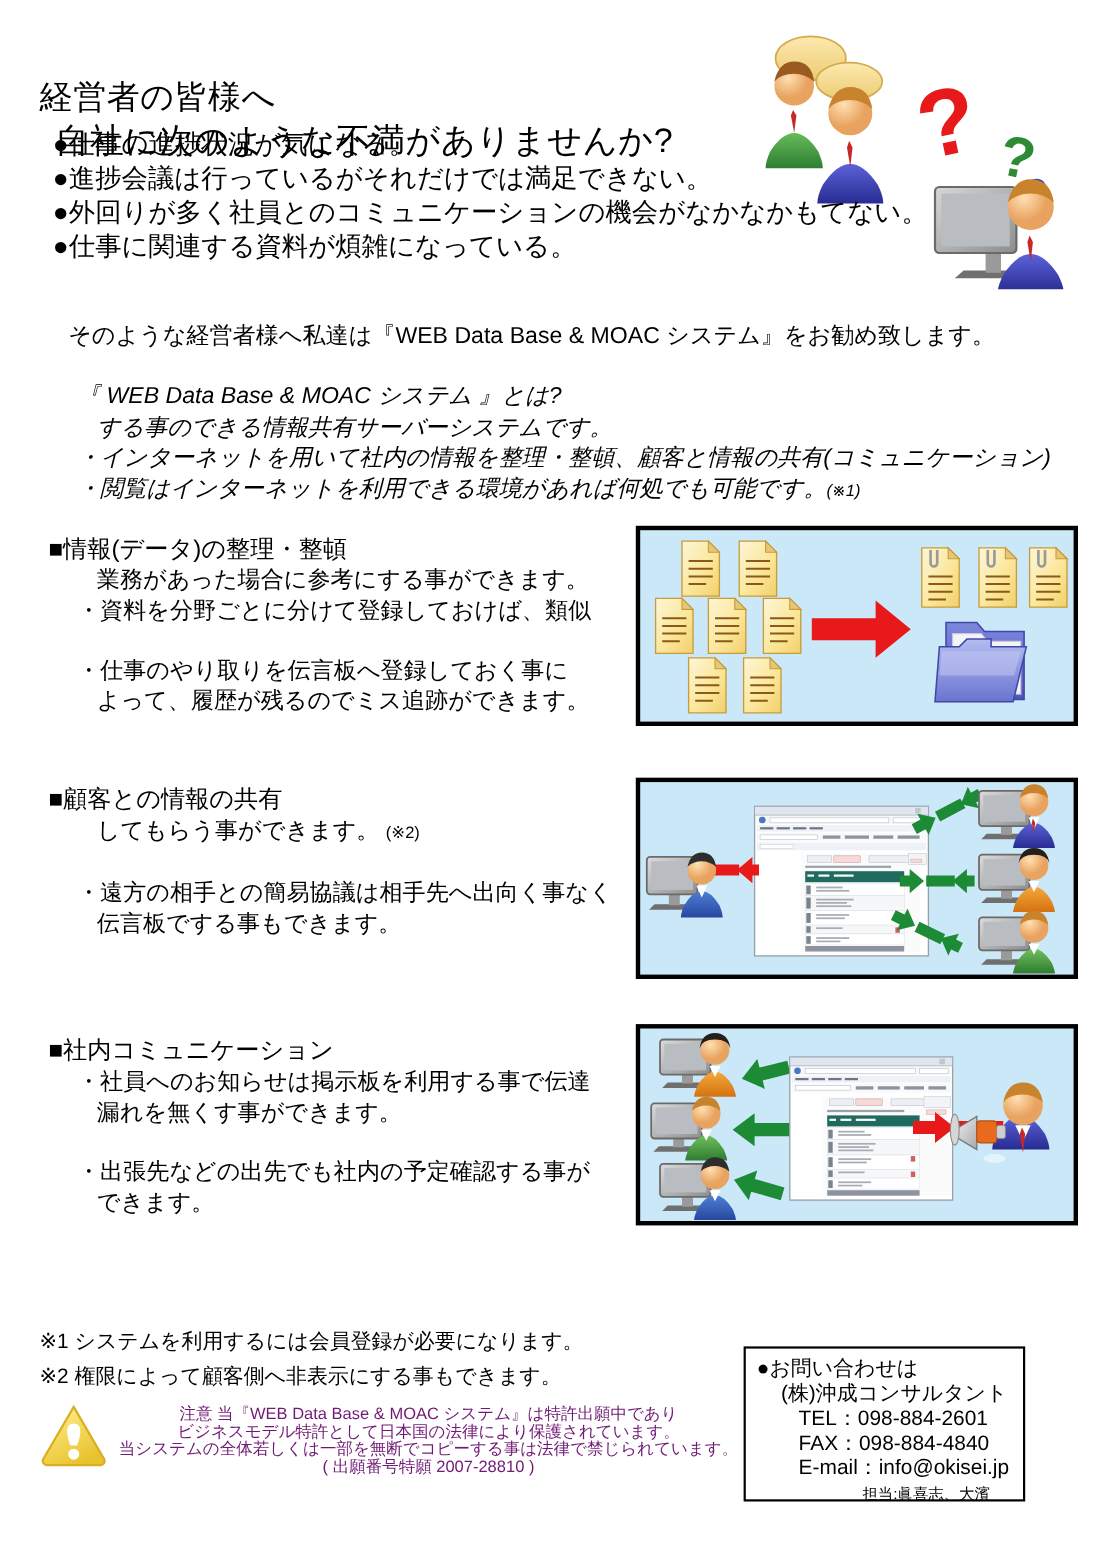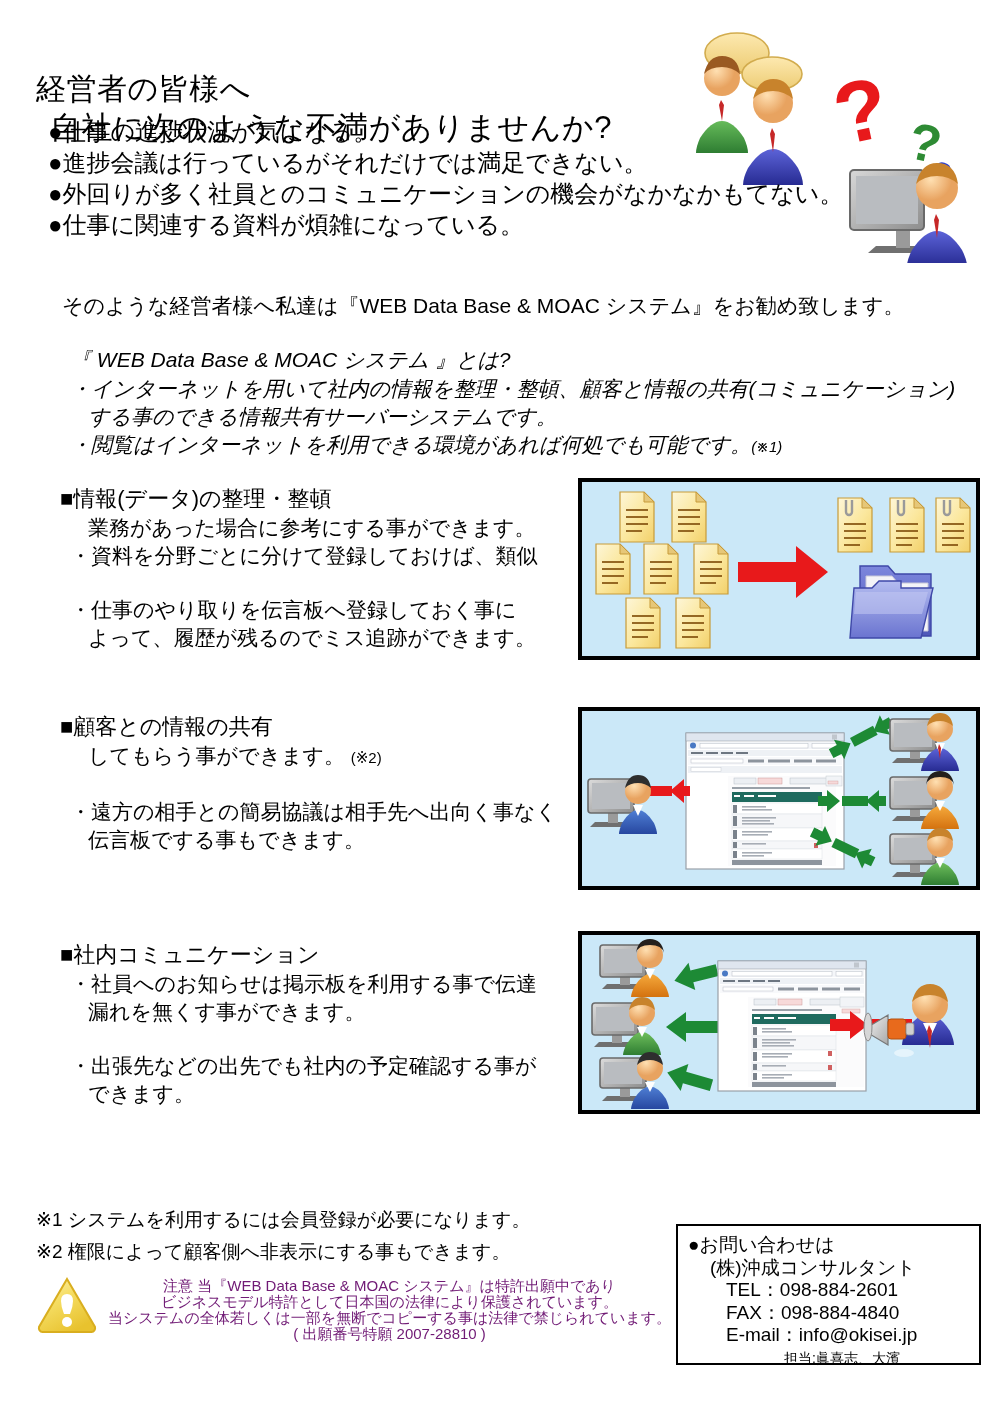--- a/index.html
+++ b/index.html
@@ -97,21 +97,20 @@
   
   .feature {
     position: absolute;
     left: 44px;
     width: 530px;
   }
   .feature-title {
     font-size: 22px;
     line-height: 30px;
     white-space: nowrap;
-    margin-left: 16px;
   }
   .feature-para {
     font-size: 21px;
     line-height: 28px;
     padding-left: 26px;
     white-space: nowrap;
   }
   .feature-para.cont {
     padding-left: 44px;
   }
@@ -161,21 +160,21 @@
     color: #701a75;
     white-space: nowrap;
     text-align: center;
   }
 
   
   .contact-box {
     position: absolute;
     left: 676px;
     top: 1224px;
-    width: 305px;
+    width: 256px;
     height: 141px;
     border: 2px solid #000000;
     box-sizing: border-box;
     padding: 8px 10px 0 10px;
   }
   .contact-line {
     font-size: 19px;
     line-height: 22.5px;
     white-space: nowrap;
   }
@@ -263,22 +262,22 @@
   <div class="pain-item">●仕事の進捗状況が気になる。</div>
   <div class="pain-item">●進捗会議は行っているがそれだけでは満足できない。</div>
   <div class="pain-item">●外回りが多く社員とのコミュニケーションの機会がなかなかもてない。</div>
   <div class="pain-item">●仕事に関連する資料が煩雑になっている。</div>
 </div>
 
 <div class="intro-line">そのような経営者様へ私達は『WEB Data Base &amp; MOAC システム』をお勧め致します。</div>
 
 <div class="whatis-block">
   <div class="whatis-title">『 WEB Data Base &amp; MOAC システム 』とは?</div>
+  <div class="whatis-line indent">する事のできる情報共有サーバーシステムです。</div>
   <div class="whatis-line">・インターネットを用いて社内の情報を整理・整頓、顧客と情報の共有(コミュニケーション)</div>
-  <div class="whatis-line indent">する事のできる情報共有サーバーシステムです。</div>
   <div class="whatis-line">
     <span>・閲覧はインターネットを利用できる環境があれば何処でも可能です。</span><span class="small-note">(※1)</span>
   </div>
 </div>
 
 <div class="feature" style="top:484px;">
   <div class="feature-title">■情報(データ)の整理・整頓</div>
   <div class="feature-para cont">業務があった場合に参考にする事ができます。</div>
   <div class="feature-para">・資料を分野ごとに分けて登録しておけば、類似</div>
   <div class="feature-gap"></div>

